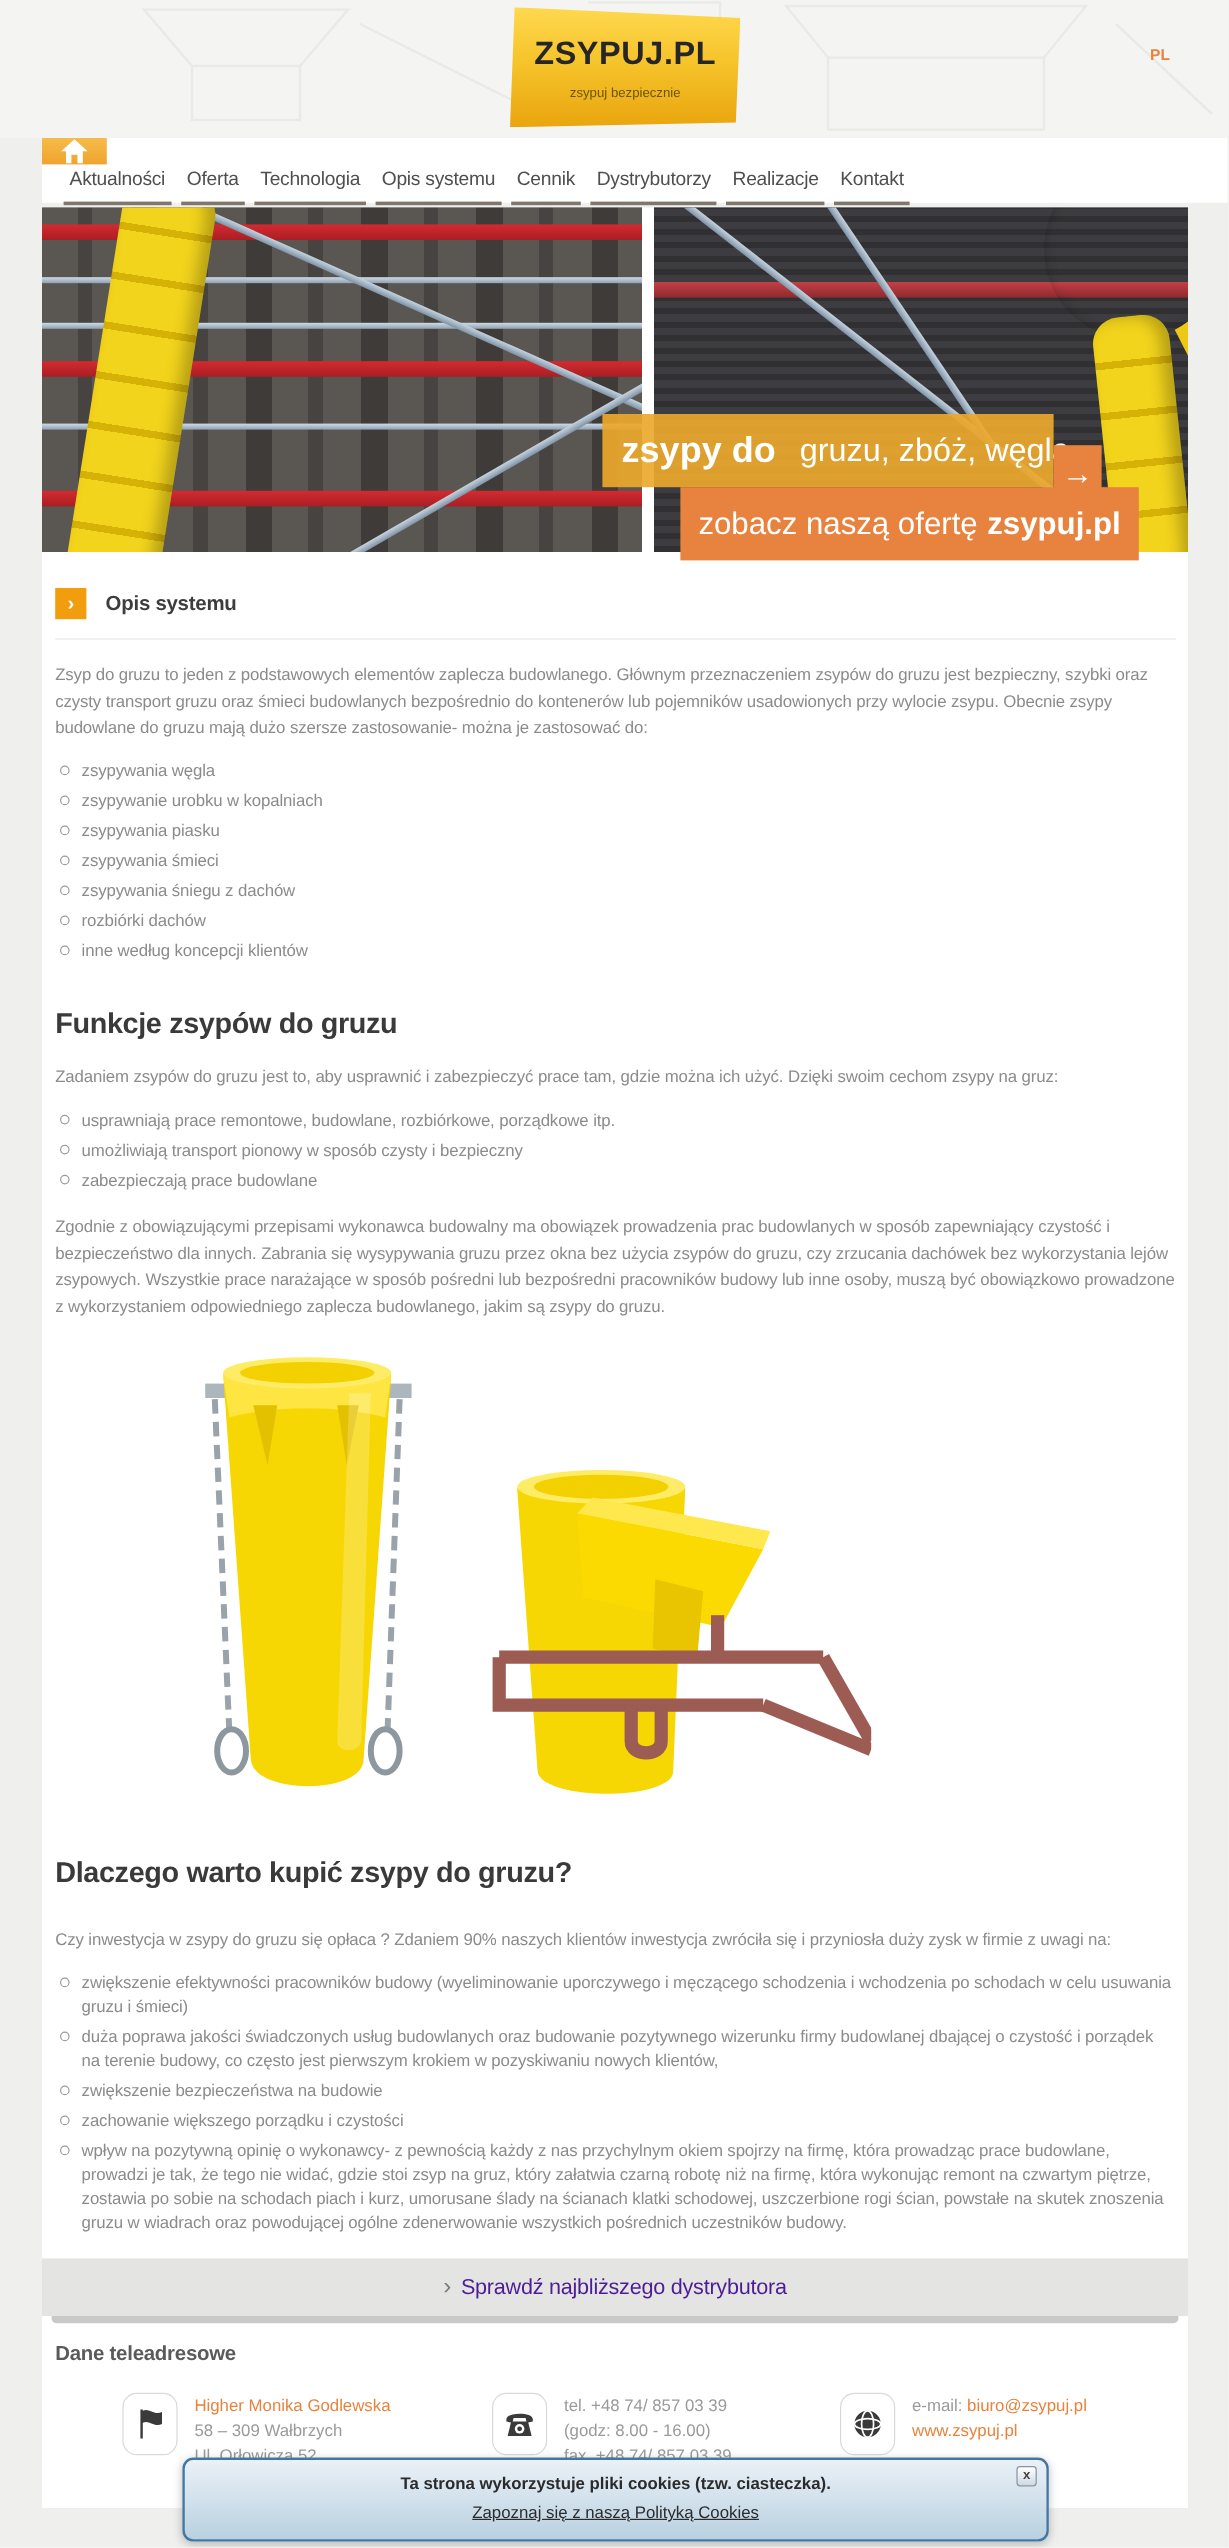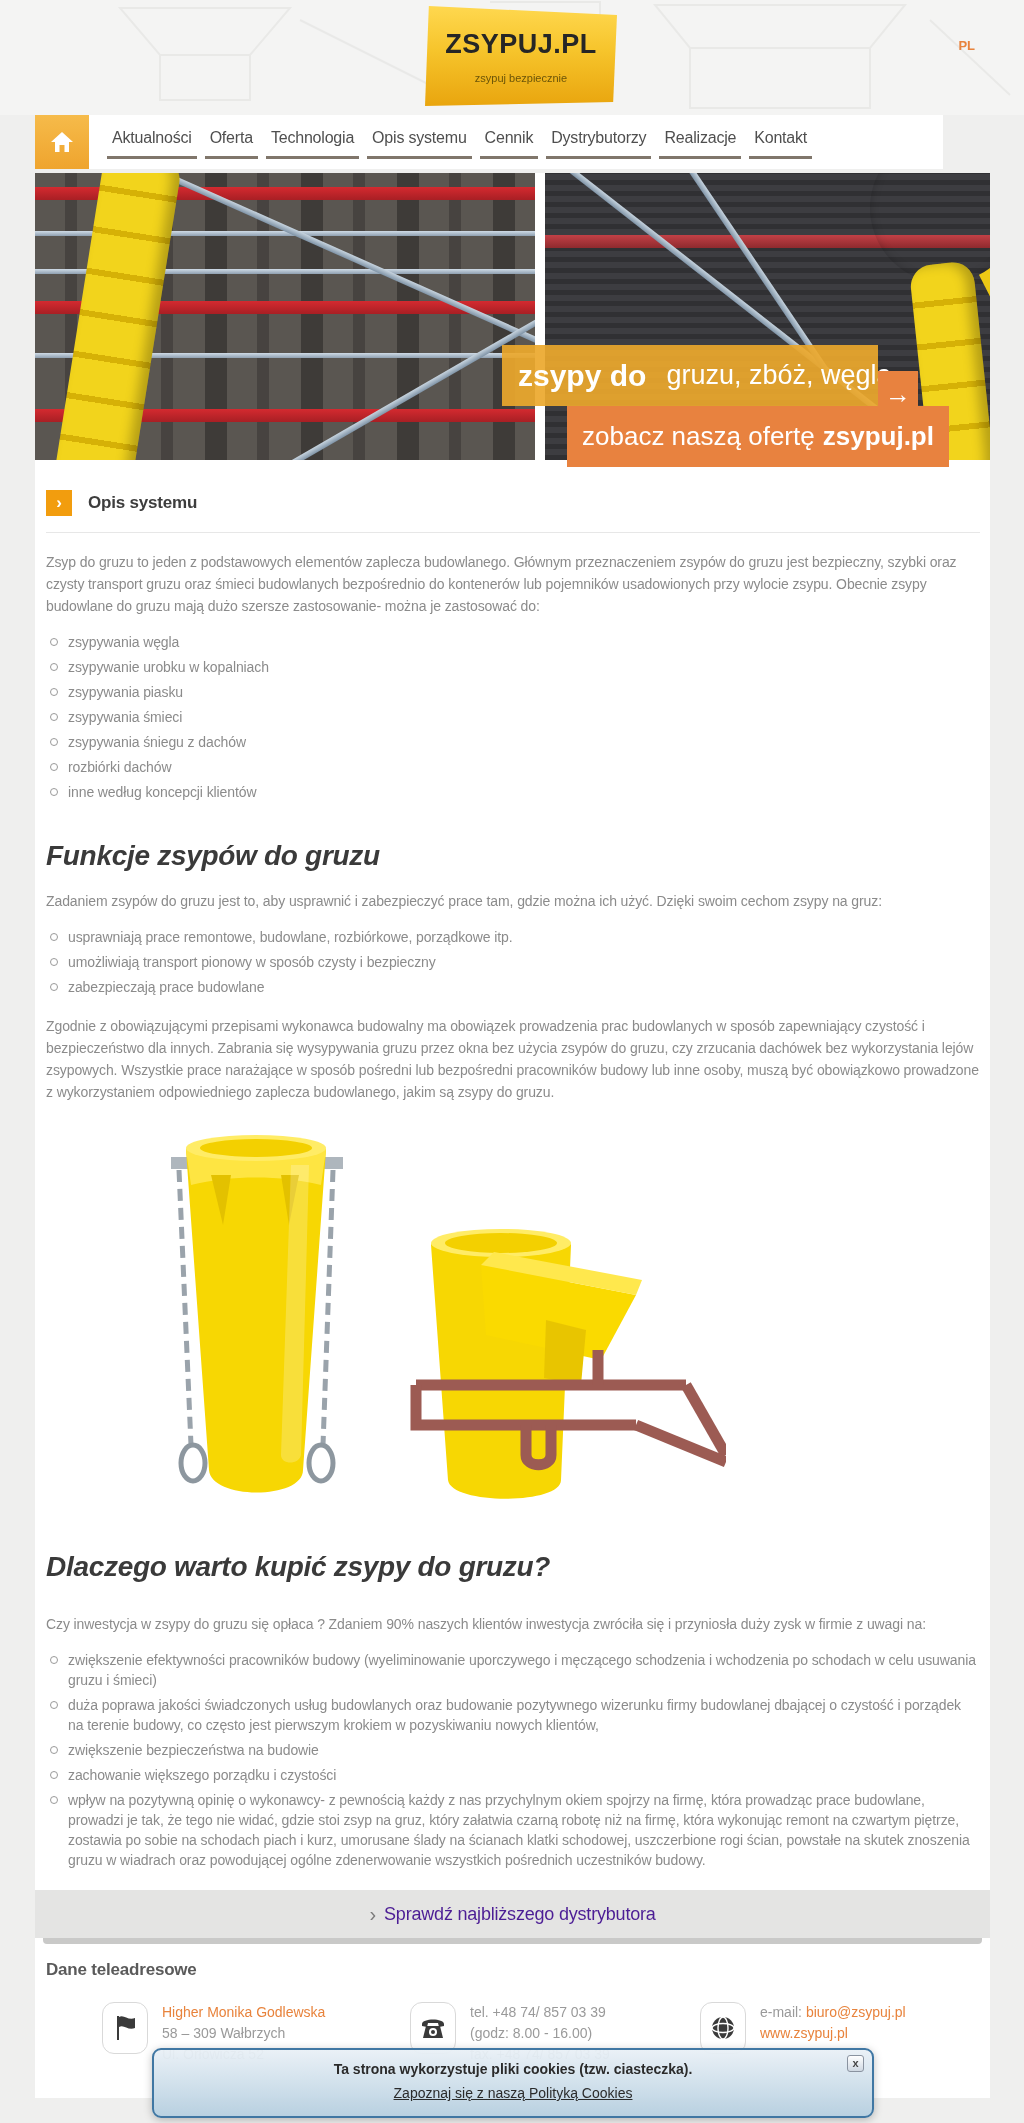--- a/index.html
+++ b/index.html
@@ -17,21 +17,21 @@
   .logo {
     position:absolute; left:425px; top:6px; width:192px; height:100px;
     background:linear-gradient(180deg,#ffd84f 0%,#f6c42b 45%,#e9a50e 100%);
     clip-path:polygon(2% 0%, 100% 9%, 98% 96%, 0% 100%);
     display:flex; flex-direction:column; justify-content:center; align-items:center;
     box-shadow:0 3px 6px rgba(0,0,0,.15);
   }
   .logo-title { font-size:27px; font-weight:bold; color:#262626; letter-spacing:.5px; }
   .logo-tagline { font-size:11px; color:#6b5408; margin-top:12px; }
   
-  .nav-row { position:relative; margin-left:35px; width:908px; height:54px; background:#fff; display:flex; align-items:stretch; z-index:2; }
+  .nav-row { position:relative; margin-left:35px; width:988px; height:54px; background:#fff; display:flex; align-items:stretch; z-index:2;flex-direction:column; }
   .home-btn { width:54px; background:linear-gradient(180deg,#f6bb4a,#efa42e); display:flex; align-items:center; justify-content:center; cursor:pointer; flex:none; }
   .nav-items { display:flex; align-items:center; padding-left:18px; gap:8px; }
   .nav-link { display:inline-block; font-size:16px; color:#4f4f4f; text-decoration:none; padding:4px 5px 9px 5px; border-bottom:3px solid #80766b; letter-spacing:-.2px; white-space:nowrap; }
   
   .content-box { position:relative; margin-left:35px; width:955px; background:#fff; margin-top:4px; padding:0 10px 10px 11px; z-index:1; }
   .hero { position:relative; margin:0 -10px 0 -11px; height:287px; }
   .photo { position:absolute; top:0; height:287px; overflow:hidden; }
   .photo-left { left:0; width:500px;
     background:repeating-linear-gradient(90deg,#5a5651 0 30px,#474340 30px 42px,#5a5651 42px 74px,#3e3b38 74px 96px),#5a5651; }
   .photo-right { left:510px; width:445px;
@@ -53,21 +53,21 @@
     color:#fff; font-size:26px; font-weight:bold; display:flex; align-items:center; justify-content:center; cursor:pointer; }
   .hero-cta { position:absolute; left:532px; top:233px; width:382px; height:61px; background:#e8823f;
     color:#fff; display:flex; align-items:center; justify-content:center; font-size:26px; cursor:pointer; white-space:nowrap; }
   .hero-cta b { margin-left:8px; }
   
   .sec-head { display:flex; align-items:center; margin:30px 0 0 0; }
   .sec-marker { width:26px; height:26px; background:#f29d0e; color:#fff; font-size:17px; font-weight:bold;
     display:flex; align-items:center; justify-content:center; margin-right:16px; flex:none; }
   .sec-title { font-size:17px; font-weight:bold; color:#3d3d3d; letter-spacing:-.2px; }
   .rule { border:none; border-top:1px solid #e7e7e7; margin:16px 0 0 0; }
-  .big-title { font-size:28px; font-weight:bold; color:#3a3a3a; letter-spacing:-.3px; margin-top:38px;font-style:italic; }
+  .big-title { font-size:24px; font-weight:bold; color:#3a3a3a; letter-spacing:-.3px; margin-top:38px; }
   p.body { font-size:14px; line-height:22px; color:#8b8b8b; margin-top:18px; letter-spacing:-.1px; }
   ul.dots { list-style:none; margin-top:15px; }
   ul.dots li { position:relative; font-size:14px; line-height:20px; color:#8b8b8b; padding-left:22px; margin-bottom:5px; letter-spacing:-.1px; }
   ul.dots li::before { content:""; position:absolute; left:4px; top:6px; width:6px; height:6px; border:1px solid #9a9a9a; border-radius:50%; }
   
   .products { position:relative; height:398px; margin-top:12px; }
   .product { position:absolute; }
   
   .dist-bar { margin:20px -10px 0 -11px; height:48px; background:#e4e4e3; display:flex; align-items:center; justify-content:center; cursor:pointer; }
   .dist-bar .chev { color:#7a7a7a; font-size:20px; margin-right:8px; }

